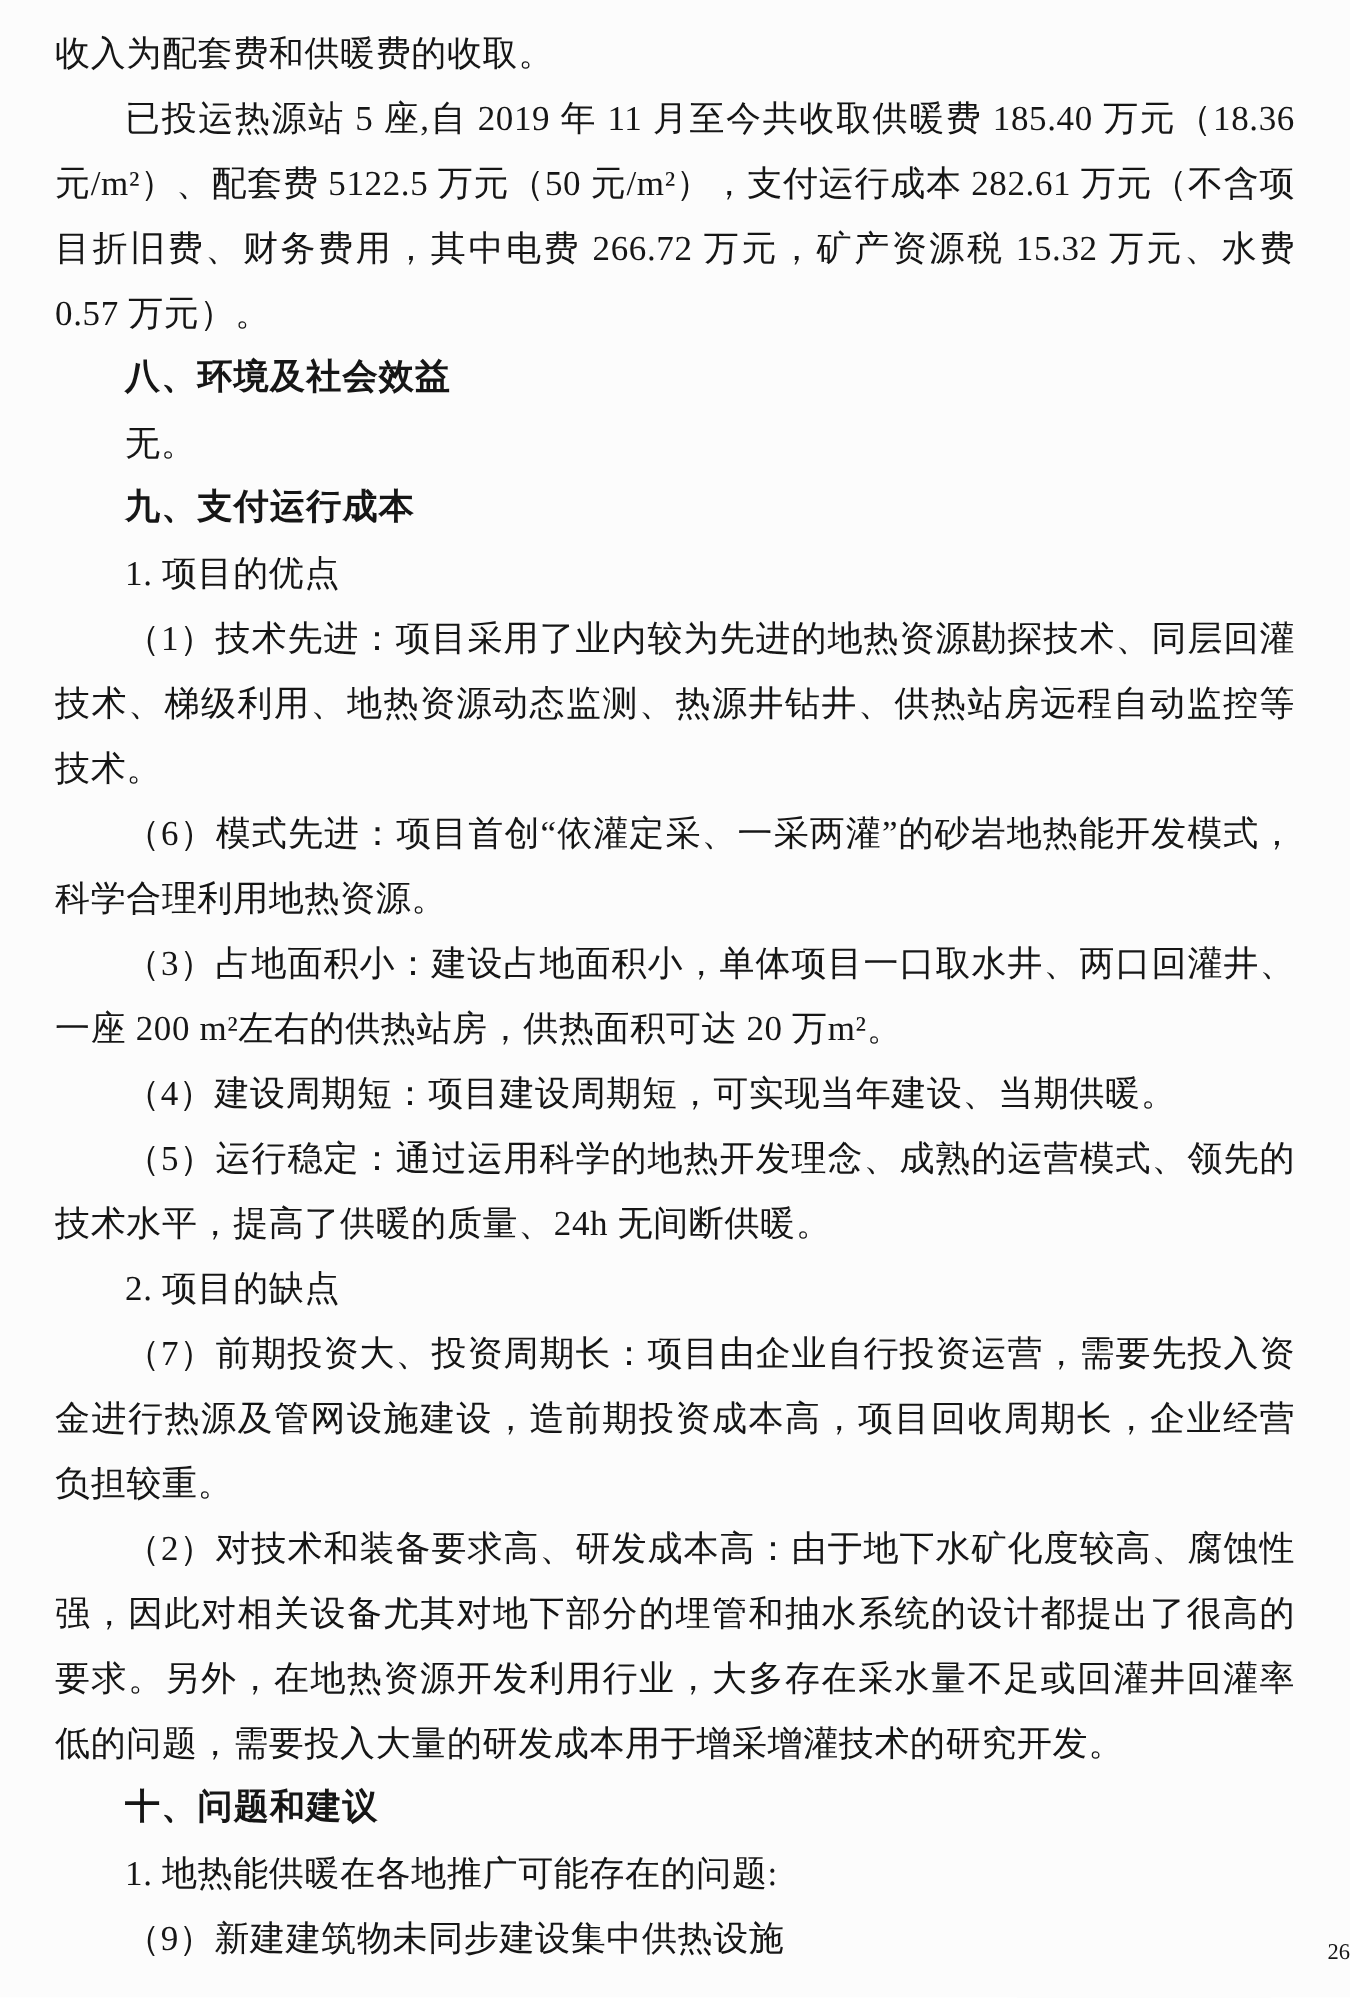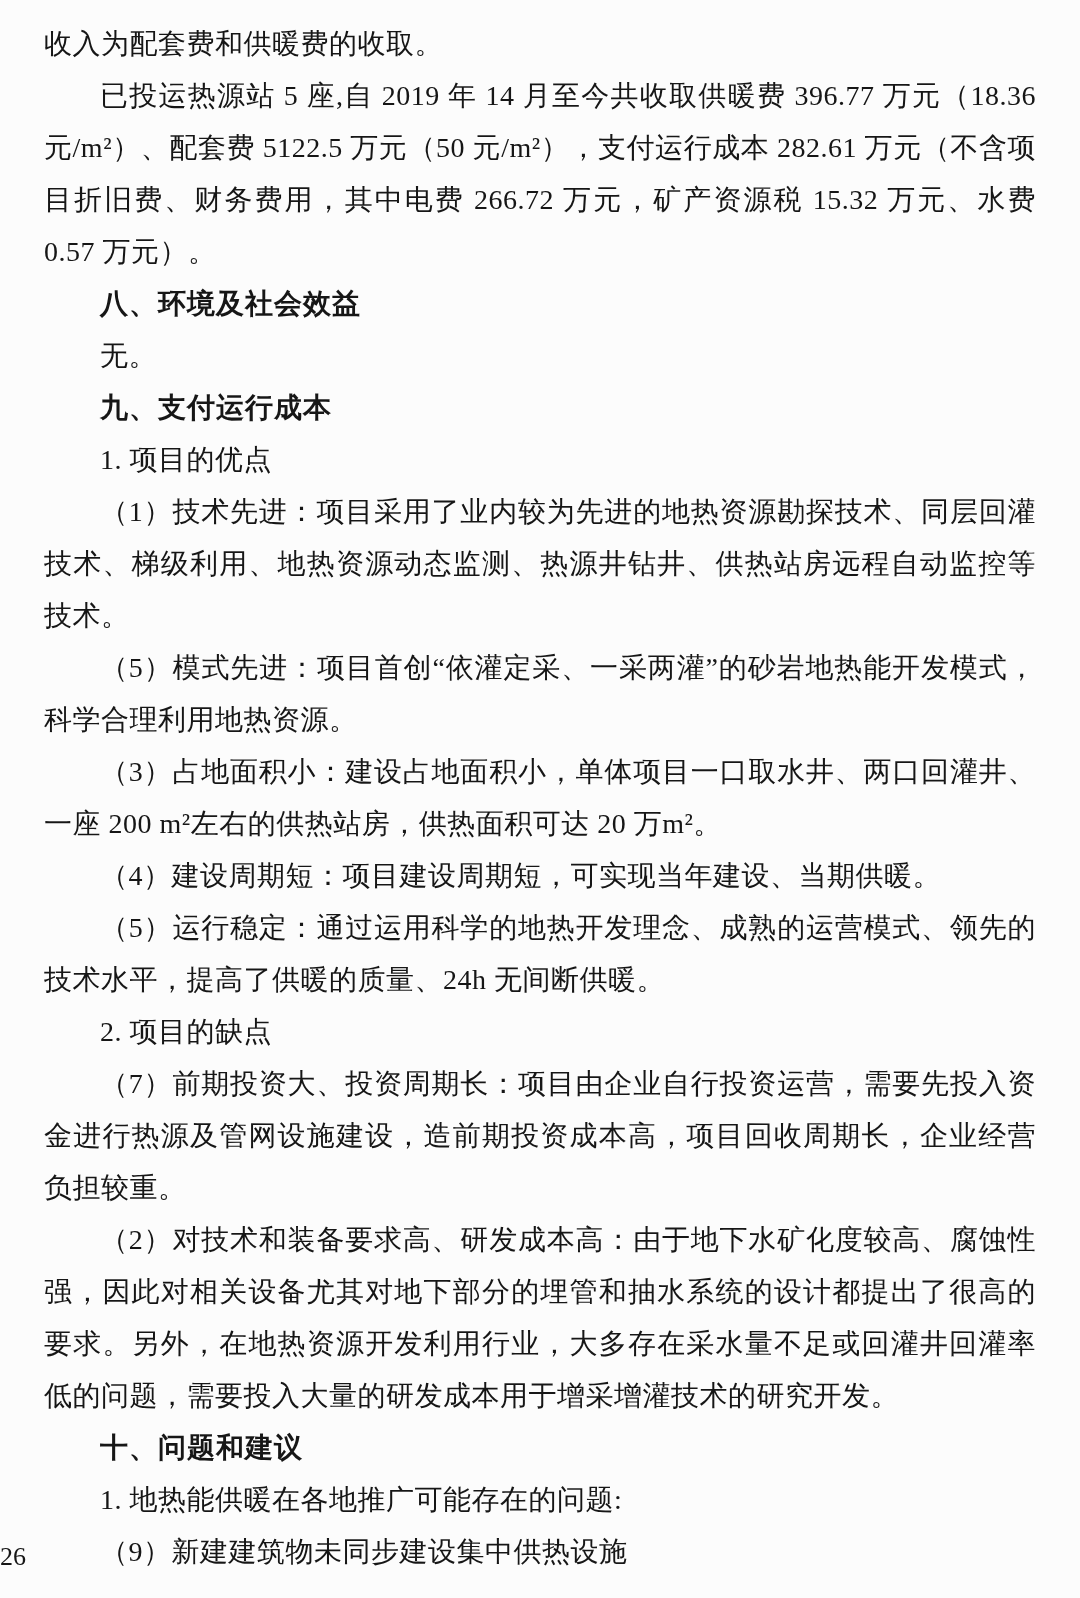--- a/index.html
+++ b/index.html
@@ -24,47 +24,47 @@
     margin: 0;
     text-align: justify;
     text-justify: inter-character;
     text-indent: 56px;
     letter-spacing: 0.5px;
   }
   .blk.noindent {
     text-indent: 0;
   }
   .blk.heading {
-    font-family: Liberation Serif, serif;
+    font-family: Liberation Mono, monospace;
     font-weight: bold;
     letter-spacing: 1px;
   }
   .page-number {
     position: absolute;
     left: 0;
     bottom: 28px;
     width: 100%;
-    text-align: left;
-    font-size: 26px;
+    text-align: right;
+    font-size: 18px;
     line-height: 1;
     letter-spacing: 0;
   }
 </style>
 </head>
 <body>
 
 <div class="page">
   <p class="blk noindent">收入为配套费和供暖费的收取。</p>
-  <p class="blk">已投运热源站 5 座,自 2019 年 14 月至今共收取供暖费 396.77 万元（18.36 元/m²）、配套费 5122.5 万元（50 元/m²），支付运行成本 282.61 万元（不含项目折旧费、财务费用，其中电费 266.72 万元，矿产资源税 15.32 万元、水费 0.57 万元）。</p>
+  <p class="blk">已投运热源站 5 座,自 2019 年 11 月至今共收取供暖费 185.40 万元（18.36 元/m²）、配套费 5122.5 万元（50 元/m²），支付运行成本 282.61 万元（不含项目折旧费、财务费用，其中电费 266.72 万元，矿产资源税 15.32 万元、水费 0.57 万元）。</p>
   <p class="blk heading">八、环境及社会效益</p>
   <p class="blk">无。</p>
   <p class="blk heading">九、支付运行成本</p>
   <p class="blk">1. 项目的优点</p>
   <p class="blk">（1）技术先进：项目采用了业内较为先进的地热资源勘探技术、同层回灌技术、梯级利用、地热资源动态监测、热源井钻井、供热站房远程自动监控等技术。</p>
-  <p class="blk">（5）模式先进：项目首创“依灌定采、一采两灌”的砂岩地热能开发模式，科学合理利用地热资源。</p>
+  <p class="blk">（6）模式先进：项目首创“依灌定采、一采两灌”的砂岩地热能开发模式，科学合理利用地热资源。</p>
   <p class="blk">（3）占地面积小：建设占地面积小，单体项目一口取水井、两口回灌井、一座 200 m²左右的供热站房，供热面积可达 20 万m²。</p>
   <p class="blk">（4）建设周期短：项目建设周期短，可实现当年建设、当期供暖。</p>
   <p class="blk">（5）运行稳定：通过运用科学的地热开发理念、成熟的运营模式、领先的技术水平，提高了供暖的质量、24h 无间断供暖。</p>
   <p class="blk">2. 项目的缺点</p>
   <p class="blk">（7）前期投资大、投资周期长：项目由企业自行投资运营，需要先投入资金进行热源及管网设施建设，造前期投资成本高，项目回收周期长，企业经营负担较重。</p>
   <p class="blk">（2）对技术和装备要求高、研发成本高：由于地下水矿化度较高、腐蚀性强，因此对相关设备尤其对地下部分的埋管和抽水系统的设计都提出了很高的要求。另外，在地热资源开发利用行业，大多存在采水量不足或回灌井回灌率低的问题，需要投入大量的研发成本用于增采增灌技术的研究开发。</p>
   <p class="blk heading">十、问题和建议</p>
   <p class="blk">1. 地热能供暖在各地推广可能存在的问题:</p>
   <p class="blk">（9）新建建筑物未同步建设集中供热设施</p>
 

